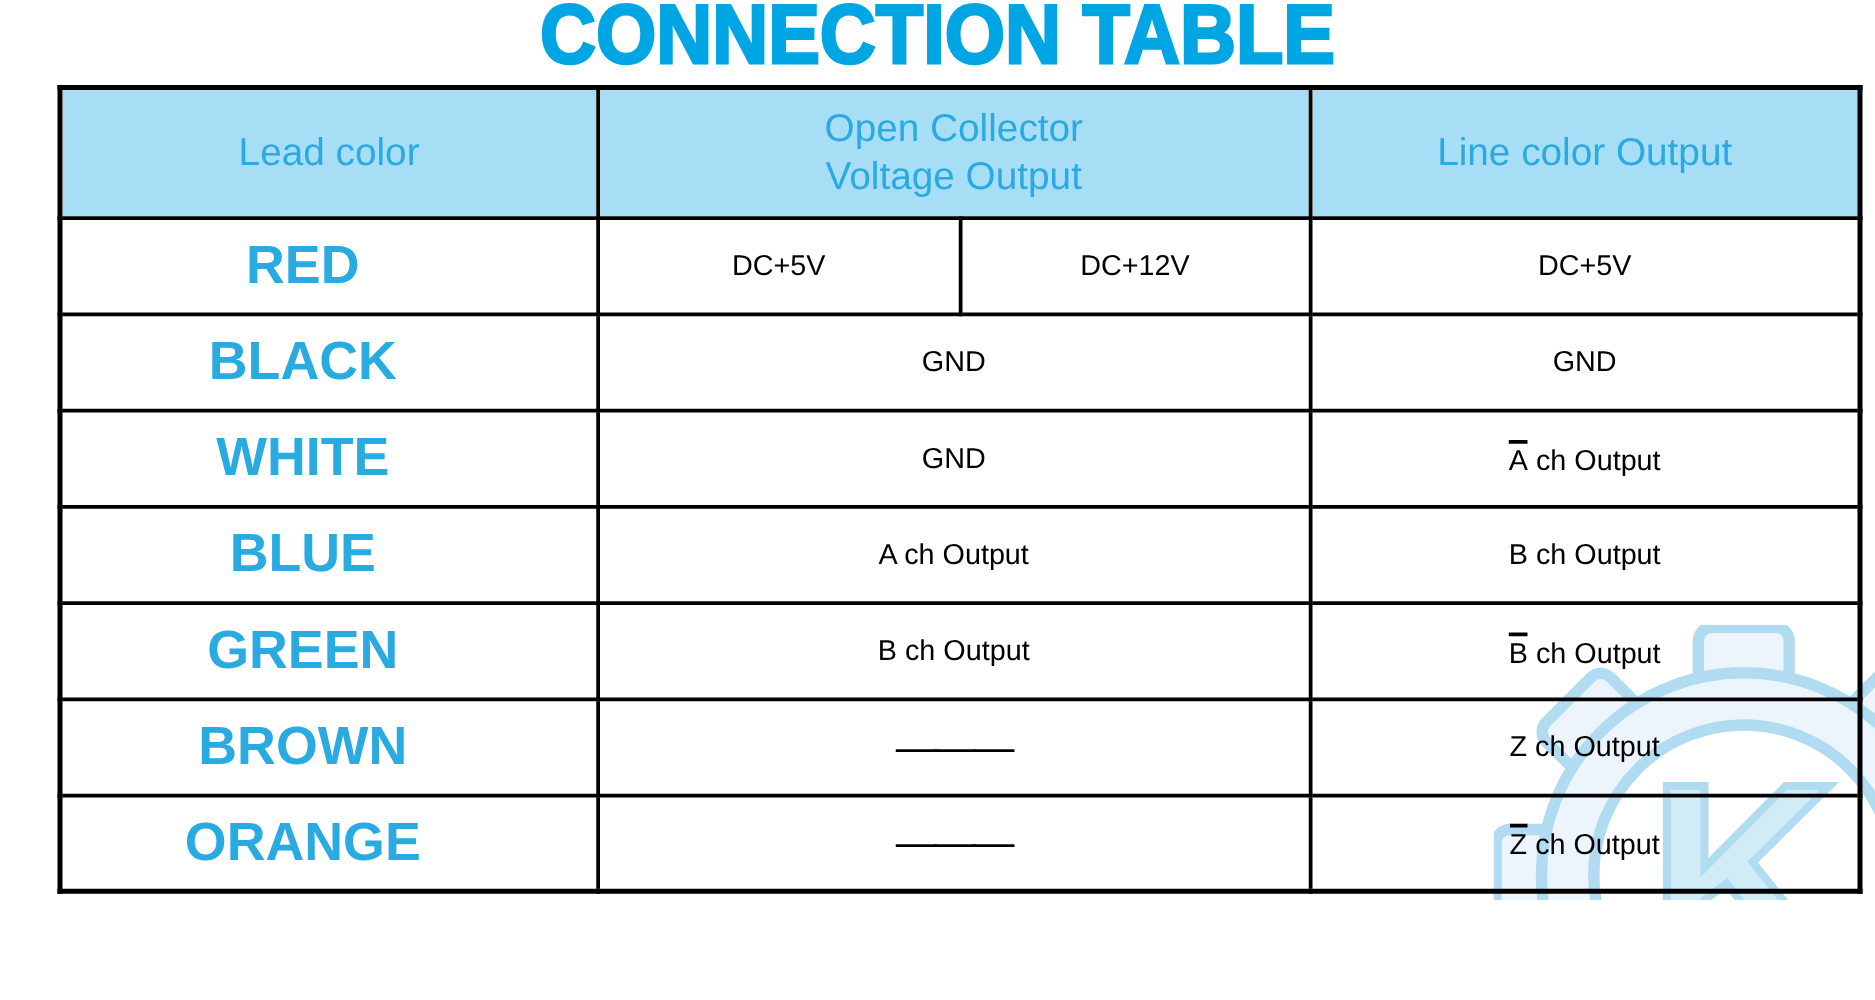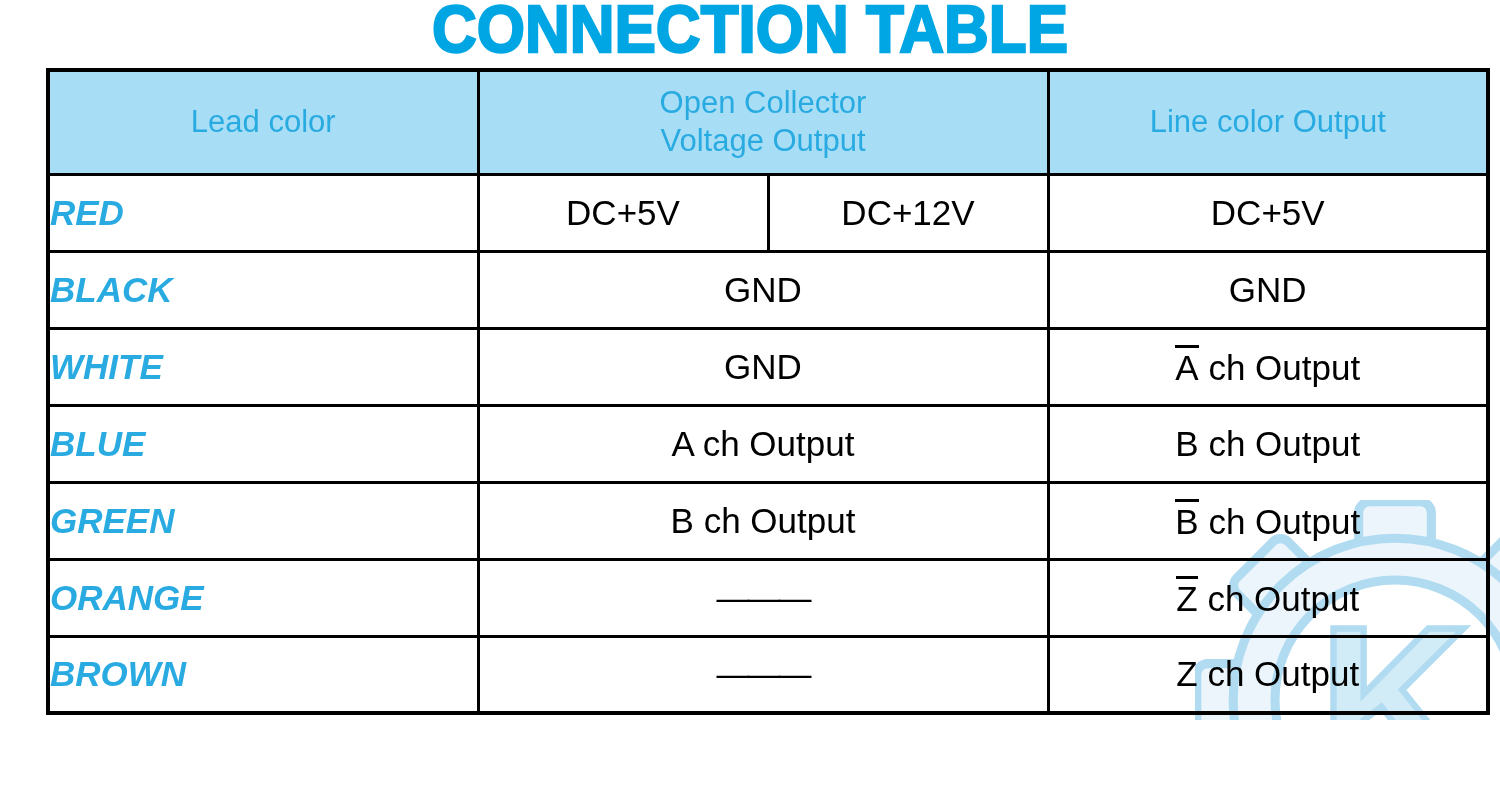--- a/index.html
+++ b/index.html
@@ -29,25 +29,25 @@
     text-align:center; vertical-align:middle;
     overflow:hidden;
   }
   .header-row th {
     background:var(--header_bg,#A8DEF5);
     color:var(--cyan,#29ABE2);
     font-size:31px; font-weight:400; height:104px;
     line-height:1.25;
   }
   .header-row th span { display:block; }
-  .conn-table td { height:77px; font-size:35px; color:#000; background:transparent; }
+  .conn-table td { height:77px; font-size:23px; color:#000; background:transparent; }
 
   td.lead {
-    color:var(--cyan,#29ABE2); font-weight:700; font-size:35px;
-    text-align:left; padding-right:42px;font-style:italic;
+    color:var(--cyan,#29ABE2); font-weight:700; font-size:43px;
+    text-align:center; padding-right:42px;
   }
   td.dash { letter-spacing:-2px; font-size:33px; }
   .bar { display:inline-block; border-top:3px solid #000; padding-top:2px; line-height:1; }
 
   .watermark {
     position:absolute; left:1195px; top:500px; width:400px; height:400px;
     z-index:0; pointer-events:none; opacity:0.9;
   }
   .watermark text {
     font-family:"Liberation Sans", sans-serif;
@@ -124,26 +124,26 @@
       <td class="val">B ch Output</td>
     </tr>
 
     <tr>
       <td class="lead">GREEN</td>
       <td class="val" colspan="2">B ch Output</td>
       <td class="val"><span class="bar">B</span><span> ch Output</span></td>
     </tr>
 
     <tr>
+      <td class="lead">BROWN</td>
+      <td class="val dash" colspan="2">———</td>
+      <td class="val">Z ch Output</td>
+    </tr>
+
+    <tr>
       <td class="lead">ORANGE</td>
       <td class="val dash" colspan="2">———</td>
       <td class="val"><span class="bar">Z</span><span> ch Output</span></td>
-    </tr>
-
-    <tr>
-      <td class="lead">BROWN</td>
-      <td class="val dash" colspan="2">———</td>
-      <td class="val">Z ch Output</td>
     </tr>
 
   </tbody>
     </table>
 </div>
 
 </body></html>

